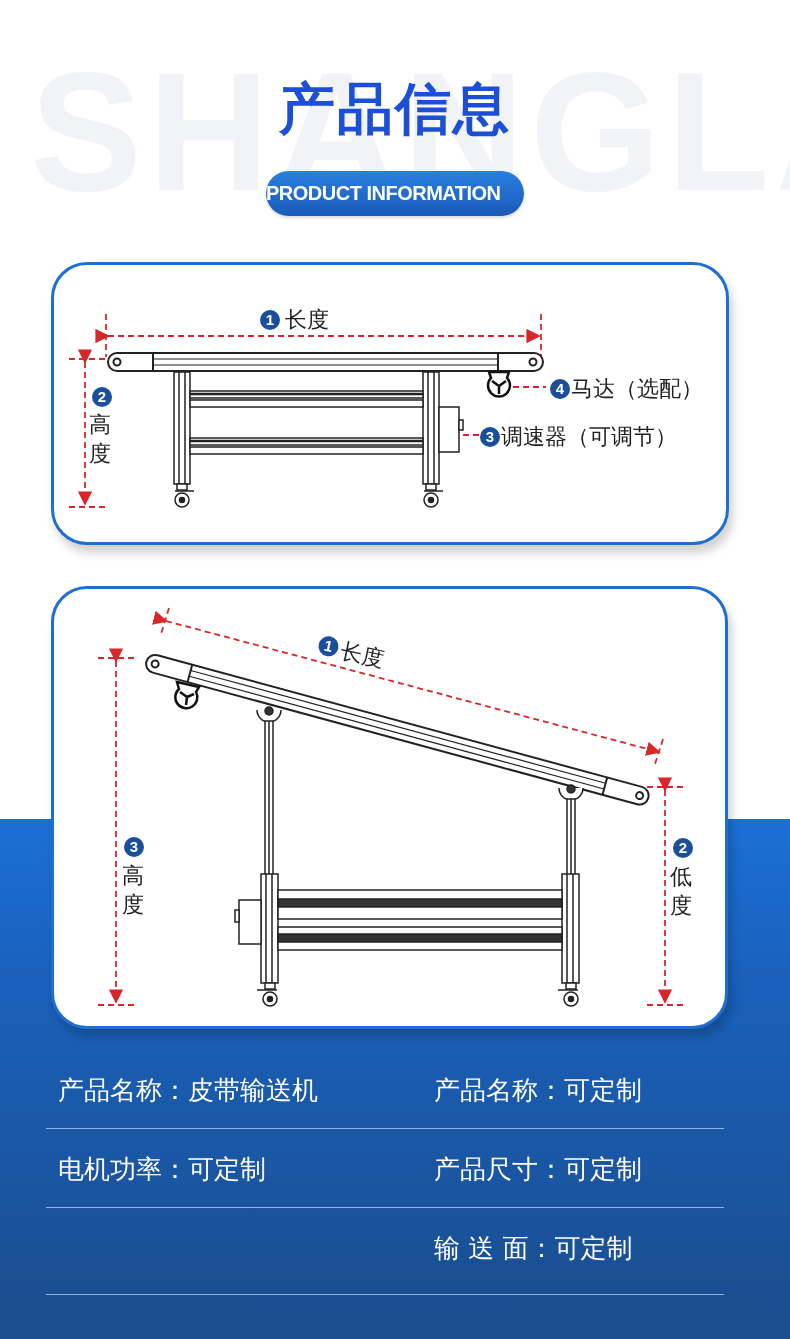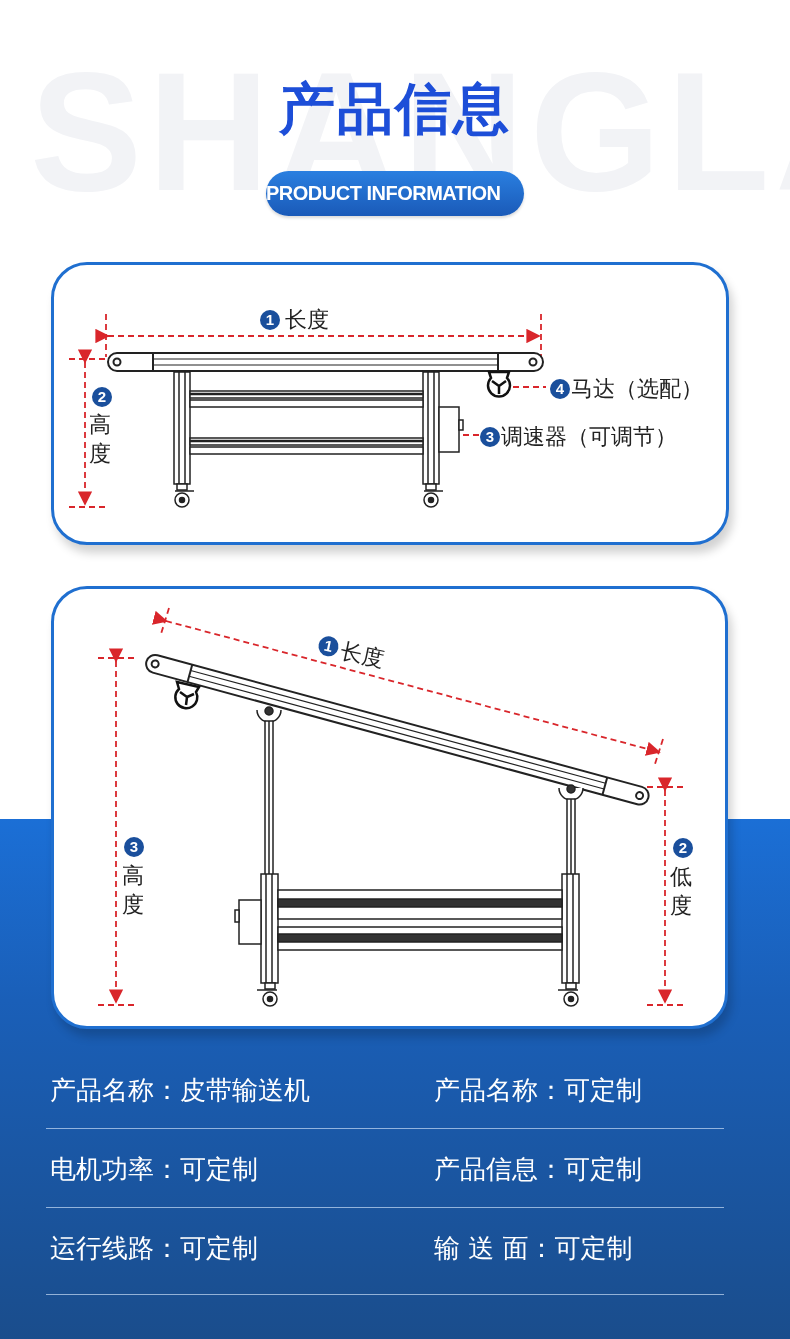--- a/index.html
+++ b/index.html
@@ -44,21 +44,21 @@
   .num { font-family: "Liberation Sans", sans-serif; font-weight: bold; fill: #fff; font-size: 15px; }
   .specs { position: absolute; left: 46px; top: 1050px; width: 678px; }
   .spec-row {
     position: relative; height: 78px; border-bottom: 1.5px solid rgba(200,220,245,0.7);
   }
   .spec-row:last-child { height: 86px; }
   .spec {
     position: absolute; top: 22px; color: #fff; font-size: 26px; line-height: 36px;
     white-space: nowrap;
   }
-  .spec.left { left: 4px; }
+  .spec.left { left: 12px; }
   .spec.right { left: 388px; }
 </style>
 </head>
 <body>
 
 <div class="blue-bg"></div>
 
 <div class="watermark">SHANGLAN</div>
 <div class="title">产品信息</div>
 <div class="pill">PRODUCT INFORMATION</div>
@@ -254,19 +254,18 @@
   </svg>
 </div>
 
 <div class="specs">
   <div class="spec-row">
     <div class="spec left">产品名称：皮带输送机</div>
     <div class="spec right">产品名称：可定制</div>
   </div>
   <div class="spec-row">
     <div class="spec left">电机功率：可定制</div>
-    <div class="spec right">产品信息：可定制</div>
+    <div class="spec right">产品尺寸：可定制</div>
   </div>
   <div class="spec-row">
-    <div class="spec left">运行线路：可定制</div>
     <div class="spec right">输  送  面：可定制</div>
   </div>
 </div>
 
 </body></html>

